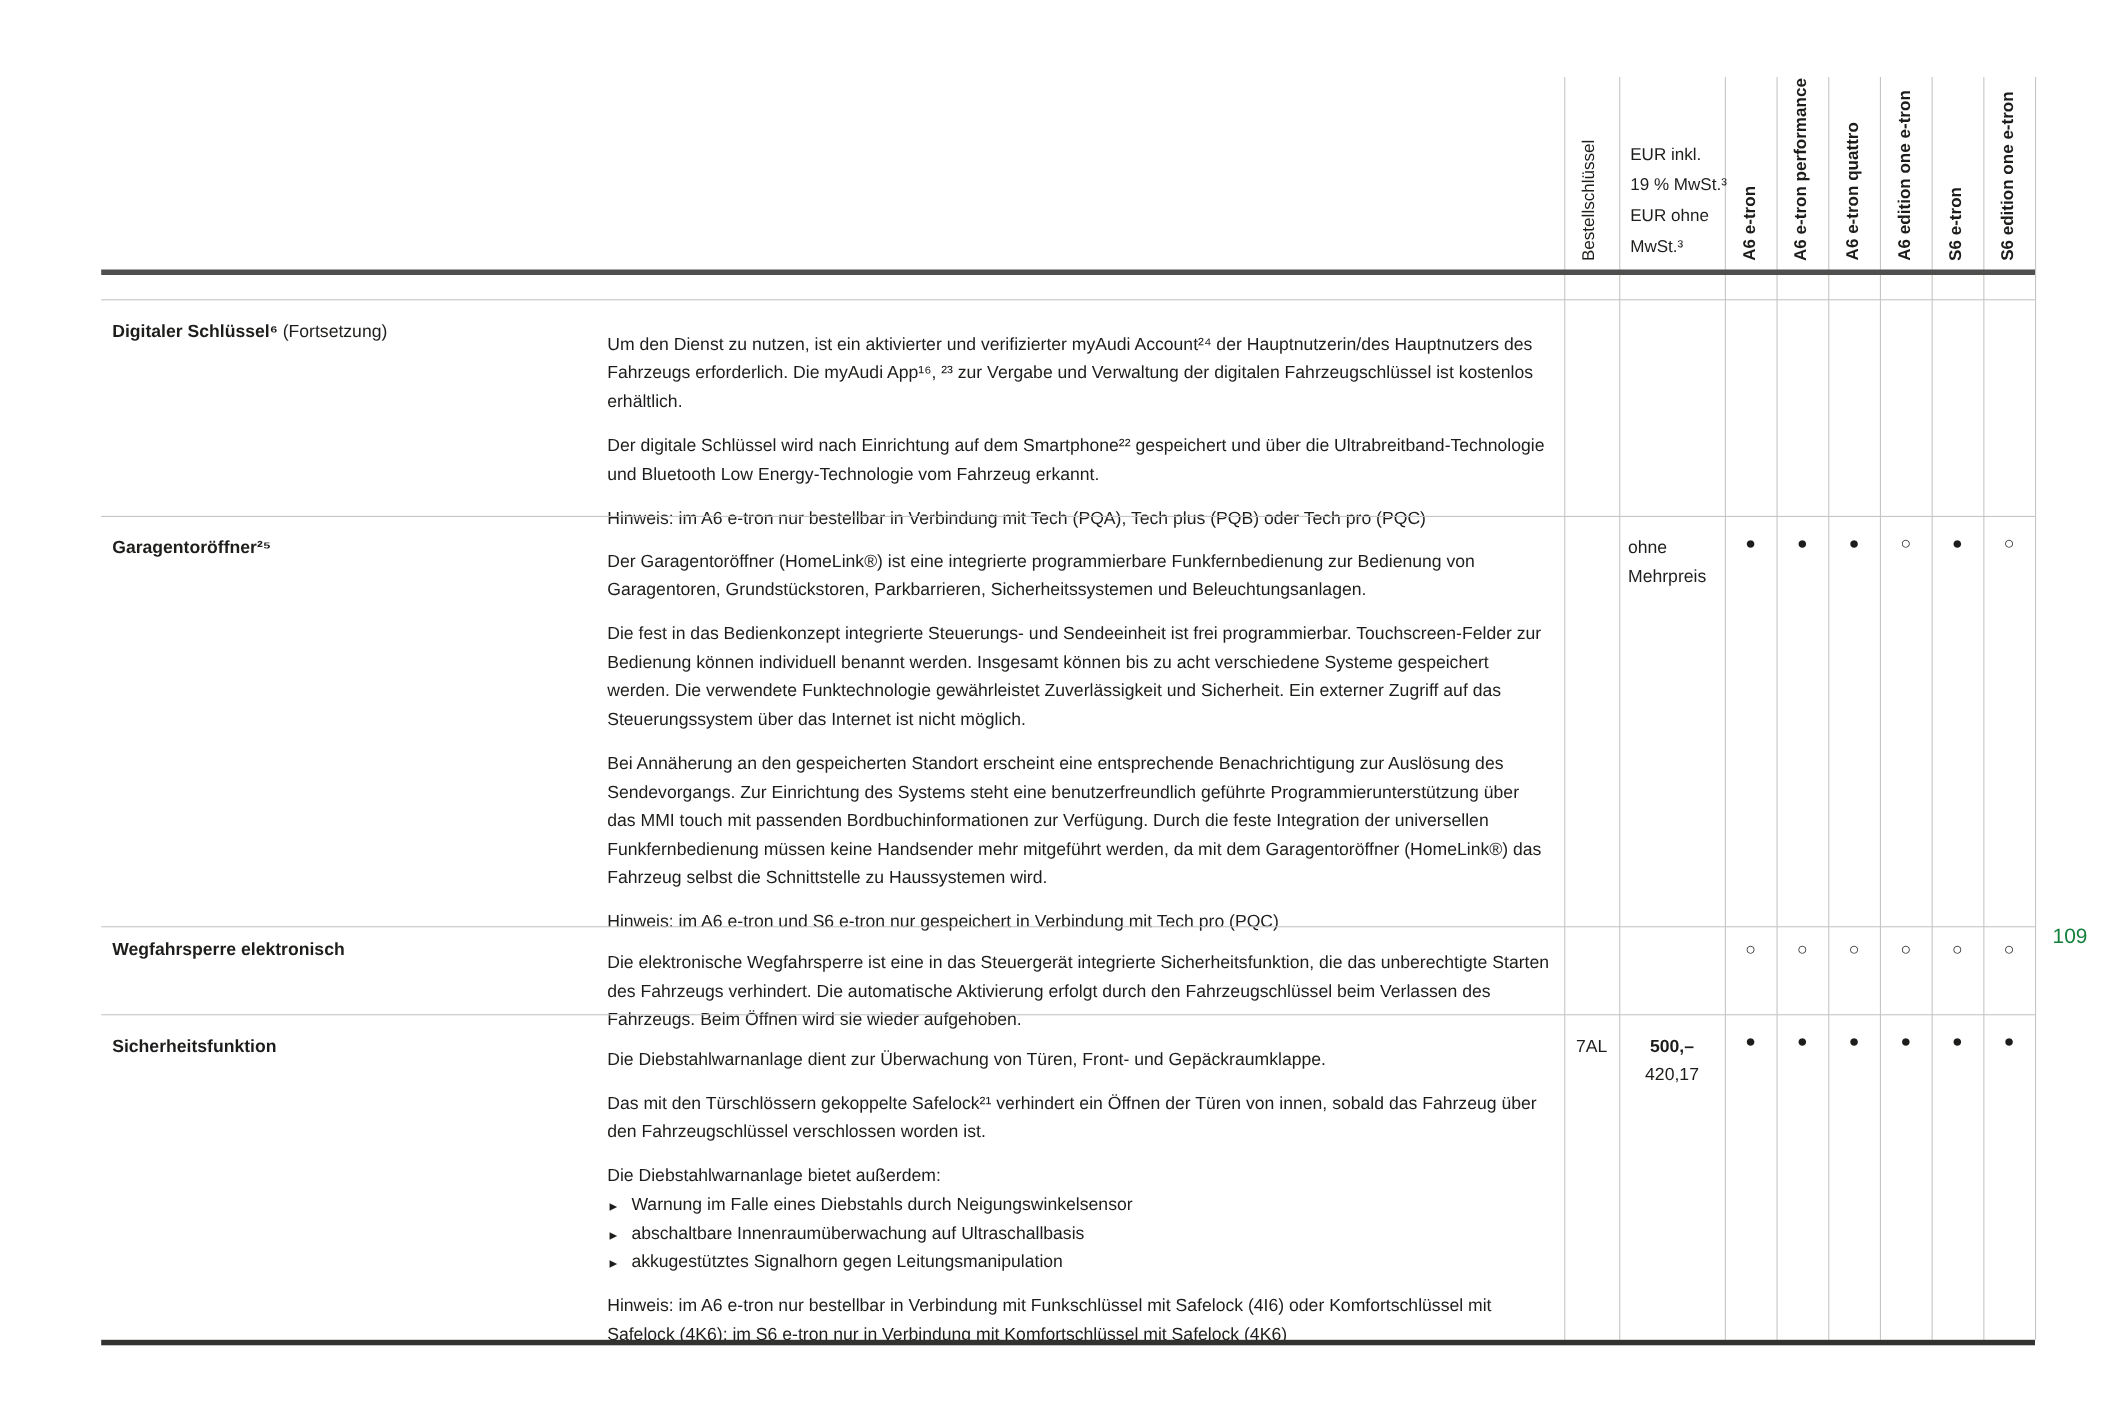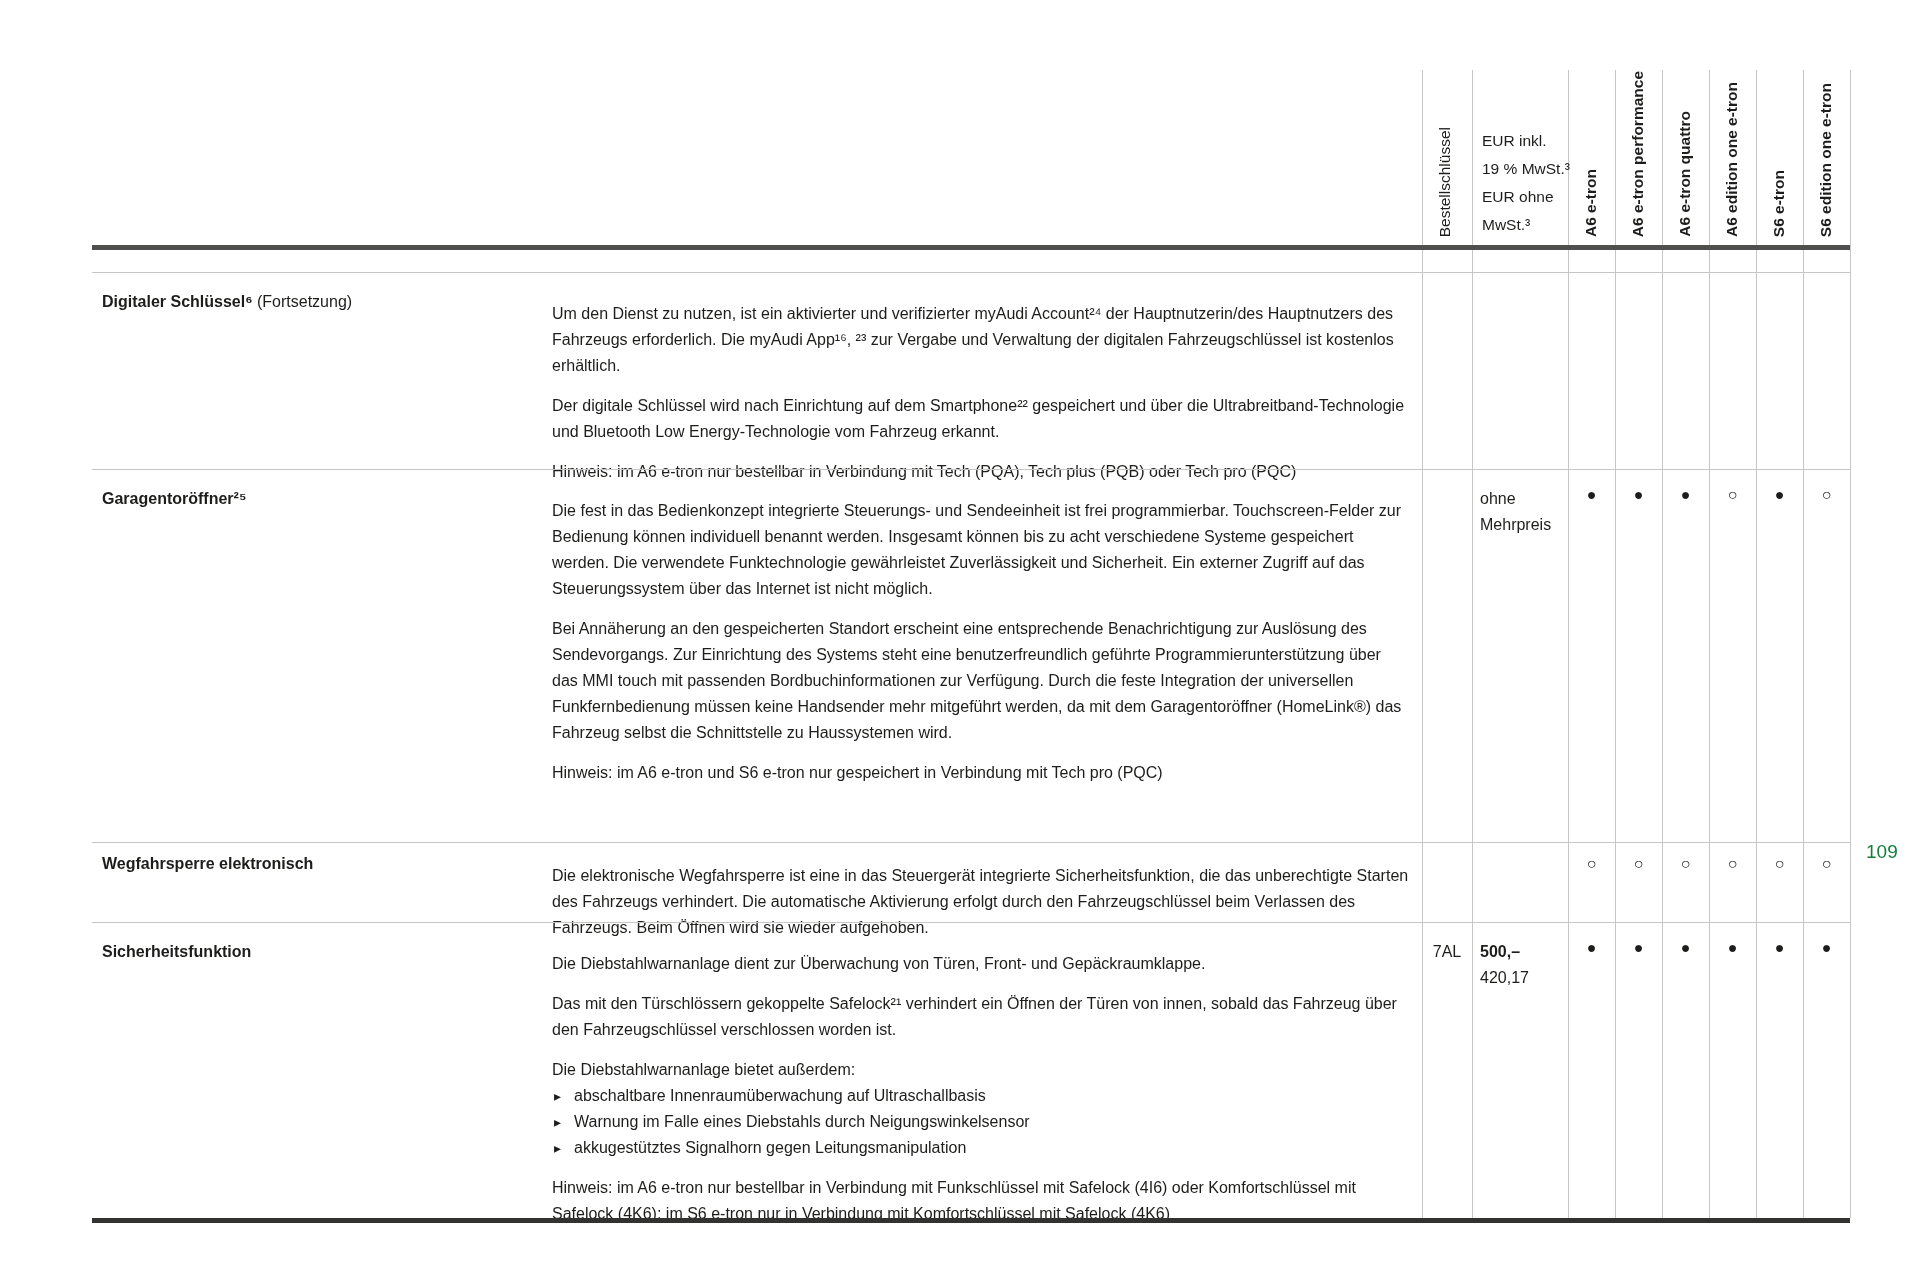--- a/index.html
+++ b/index.html
@@ -27,21 +27,21 @@
   .cell.desc{left:460px;width:858px;}
   .cell.desc p{margin:12px 0 14px;}
   .cell.desc p:last-child{margin-bottom:0;}
   .cell.desc p.tight{margin-bottom:0;}
   .cell.desc ul{list-style:none;margin:0 0 14px;padding:0;}
   .cell.desc li{position:relative;padding-left:22px;}
   .cell.desc li::before{content:"\25B8";position:absolute;left:2px;top:0;font-size:14px;}
   .cell.code{left:1330px;width:50px;text-align:center;}
   .cell.price{left:1388px;width:80px;}
   .cell.price .gross{font-weight:bold;}
-  .cell.price.right{text-align:left;}
+  .cell.price.right{text-align:center;}
   .dot{position:absolute;top:12px;width:47px;text-align:center;font-size:16px;line-height:26px;}
   .page-num{position:absolute;left:1866px;top:841px;font-size:19px;color:#15803d;}
 </style>
 </head>
 <body>
 
 <div class="page">
   <div class="table">
 
     <div class="vline" style="left:1330px"></div>
@@ -80,20 +80,21 @@
         <p>Der digitale Schlüssel wird nach Einrichtung auf dem Smartphone²² gespeichert und über die Ultrabreitband-Technologie und Bluetooth Low Energy-Technologie vom Fahrzeug erkannt.</p>
         <p>Hinweis: im A6 e-tron nur bestellbar in Verbindung mit Tech (PQA), Tech plus (PQB) oder Tech pro (PQC)</p>
       </div>
     </div>
 
     <div class="row" style="top:469px;height:373px">
       <div class="cell label">
         <span class="t">Garagentoröffner²⁵</span>
       </div>
       <div class="cell desc">
+        <p>Der Garagentoröffner (HomeLink®) ist eine integrierte programmierbare Funkfernbedienung zur Bedienung von Garagentoren, Grundstückstoren, Parkbarrieren, Sicherheitssystemen und Beleuchtungsanlagen.</p>
         <p>Die fest in das Bedienkonzept integrierte Steuerungs- und Sendeeinheit ist frei programmierbar. Touchscreen-Felder zur Bedienung können individuell benannt werden. Insgesamt können bis zu acht verschiedene Systeme gespeichert werden. Die verwendete Funktechnologie gewährleistet Zuverlässigkeit und Sicherheit. Ein externer Zugriff auf das Steuerungssystem über das Internet ist nicht möglich.</p>
         <p>Bei Annäherung an den gespeicherten Standort erscheint eine entsprechende Benachrichtigung zur Auslösung des Sendevorgangs. Zur Einrichtung des Systems steht eine benutzerfreundlich geführte Programmierunterstützung über das MMI touch mit passenden Bordbuchinformationen zur Verfügung. Durch die feste Integration der universellen Funkfernbedienung müssen keine Handsender mehr mitgeführt werden, da mit dem Garagentoröffner (HomeLink®) das Fahrzeug selbst die Schnittstelle zu Haussystemen wird.</p>
         <p>Hinweis: im A6 e-tron und S6 e-tron nur gespeichert in Verbindung mit Tech pro (PQC)</p>
       </div>
       <div class="cell price">
         <div>ohne Mehrpreis</div>
       </div>
       <span class="dot" style="left:1476px">●</span>
       <span class="dot" style="left:1523px">●</span>
       <span class="dot" style="left:1570px">●</span>
@@ -119,22 +120,22 @@
 
     <div class="row" style="top:922px;height:296px">
       <div class="cell label">
         <span class="t">Sicherheitsfunktion</span>
       </div>
       <div class="cell desc">
         <p>Die Diebstahlwarnanlage dient zur Überwachung von Türen, Front- und Gepäckraumklappe.</p>
         <p>Das mit den Türschlössern gekoppelte Safelock²¹ verhindert ein Öffnen der Türen von innen, sobald das Fahrzeug über den Fahrzeugschlüssel verschlossen worden ist.</p>
         <p class="tight">Die Diebstahlwarnanlage bietet außerdem:</p>
         <ul>
+          <li>Warnung im Falle eines Diebstahls durch Neigungswinkelsensor</li>
           <li>abschaltbare Innenraumüberwachung auf Ultraschallbasis</li>
-          <li>Warnung im Falle eines Diebstahls durch Neigungswinkelsensor</li>
           <li>akkugestütztes Signalhorn gegen Leitungsmanipulation</li>
         </ul>
         <p>Hinweis: im A6 e-tron nur bestellbar in Verbindung mit Funkschlüssel mit Safelock (4I6) oder Komfortschlüssel mit Safelock (4K6); im S6 e-tron nur in Verbindung mit Komfortschlüssel mit Safelock (4K6)</p>
       </div>
       <div class="cell code">7AL</div>
       <div class="cell price right">
         <div class="gross">500,–</div>
         <div>420,17</div>
       </div>
       <span class="dot" style="left:1476px">●</span>

